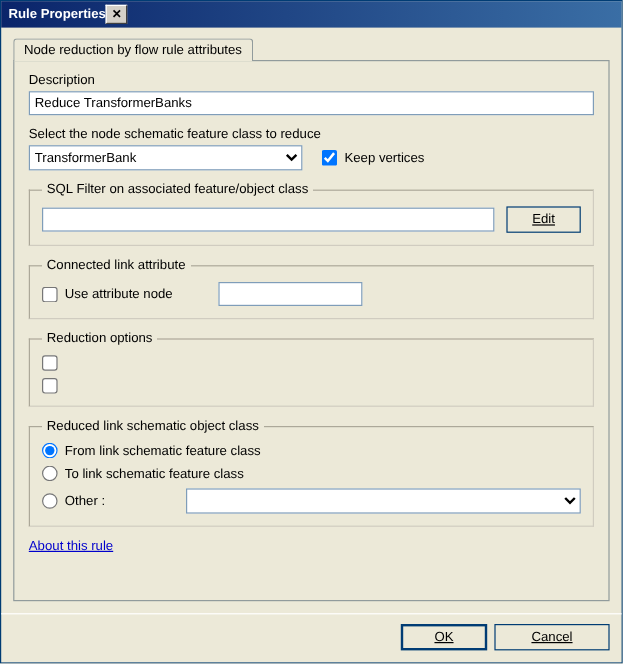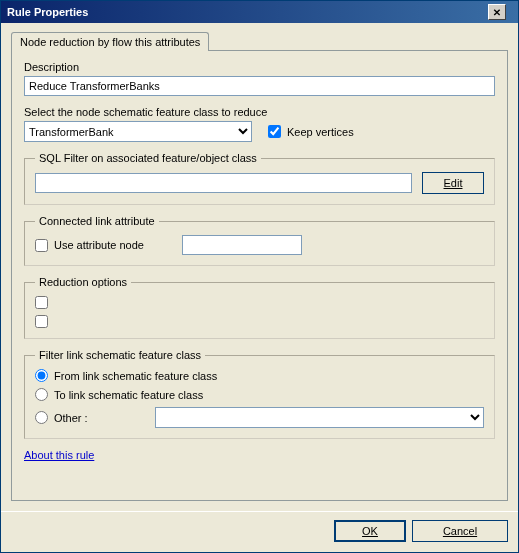--- a/index.html
+++ b/index.html
@@ -19,22 +19,21 @@
   background: #ece9d8;
   display: flex;
   flex-direction: column;
 }
 .titlebar {
   background: linear-gradient(to right, #0a246a, #3a6ea5);
   color: #fff;
   height: 22px;
   display: flex;
   align-items: center;
-  justify-content: space-between;
-  padding: 0 12px 0 6px;
+  padding: 0 2px 0 6px;
   font-weight: bold;
 }
 .close-btn {
   width: 18px;
   height: 16px;
   background: #d4d0c8;
   border: 1px solid #fff;
   border-right-color: #404040;
   border-bottom-color: #404040;
   display: flex;
@@ -172,21 +171,21 @@
     <span>Rule Properties</span>
     <div class="close-btn">
       <span>✕</span>
     </div>
   </div>
 
   <div class="content">
 
     <div class="tab-strip">
       <div class="tab">
-        <span>Node reduction by flow this attributes</span>
+        <span>Node reduction by flow rule attributes</span>
       </div>
     </div>
 
     <div class="tab-panel">
       <div class="tab-content-flex">
 
         <label class="field-label">Description</label>
         <input class="text-input" type="text" value="Reduce TransformerBanks" style="">
 
         <div class="spacer-sm"></div>
@@ -234,21 +233,21 @@
           </div>
           <div class="spacer-xs"></div>
           <div class="check-row">
             <input type="checkbox" style="">
           </div>
         </fieldset>
 
         <div class="spacer-sm"></div>
 
         <fieldset>
-          <legend>Filter link schematic feature class</legend>
+          <legend>Reduced link schematic object class</legend>
           <div class="radio-row">
             <input type="radio" name="rl" checked="" style="">
             <span>From link schematic feature class</span>
           </div>
           <div class="spacer-xs"></div>
           <div class="radio-row">
             <input type="radio" name="rl" style="">
             <span>To link schematic feature class</span>
           </div>
           <div class="spacer-xs"></div>

